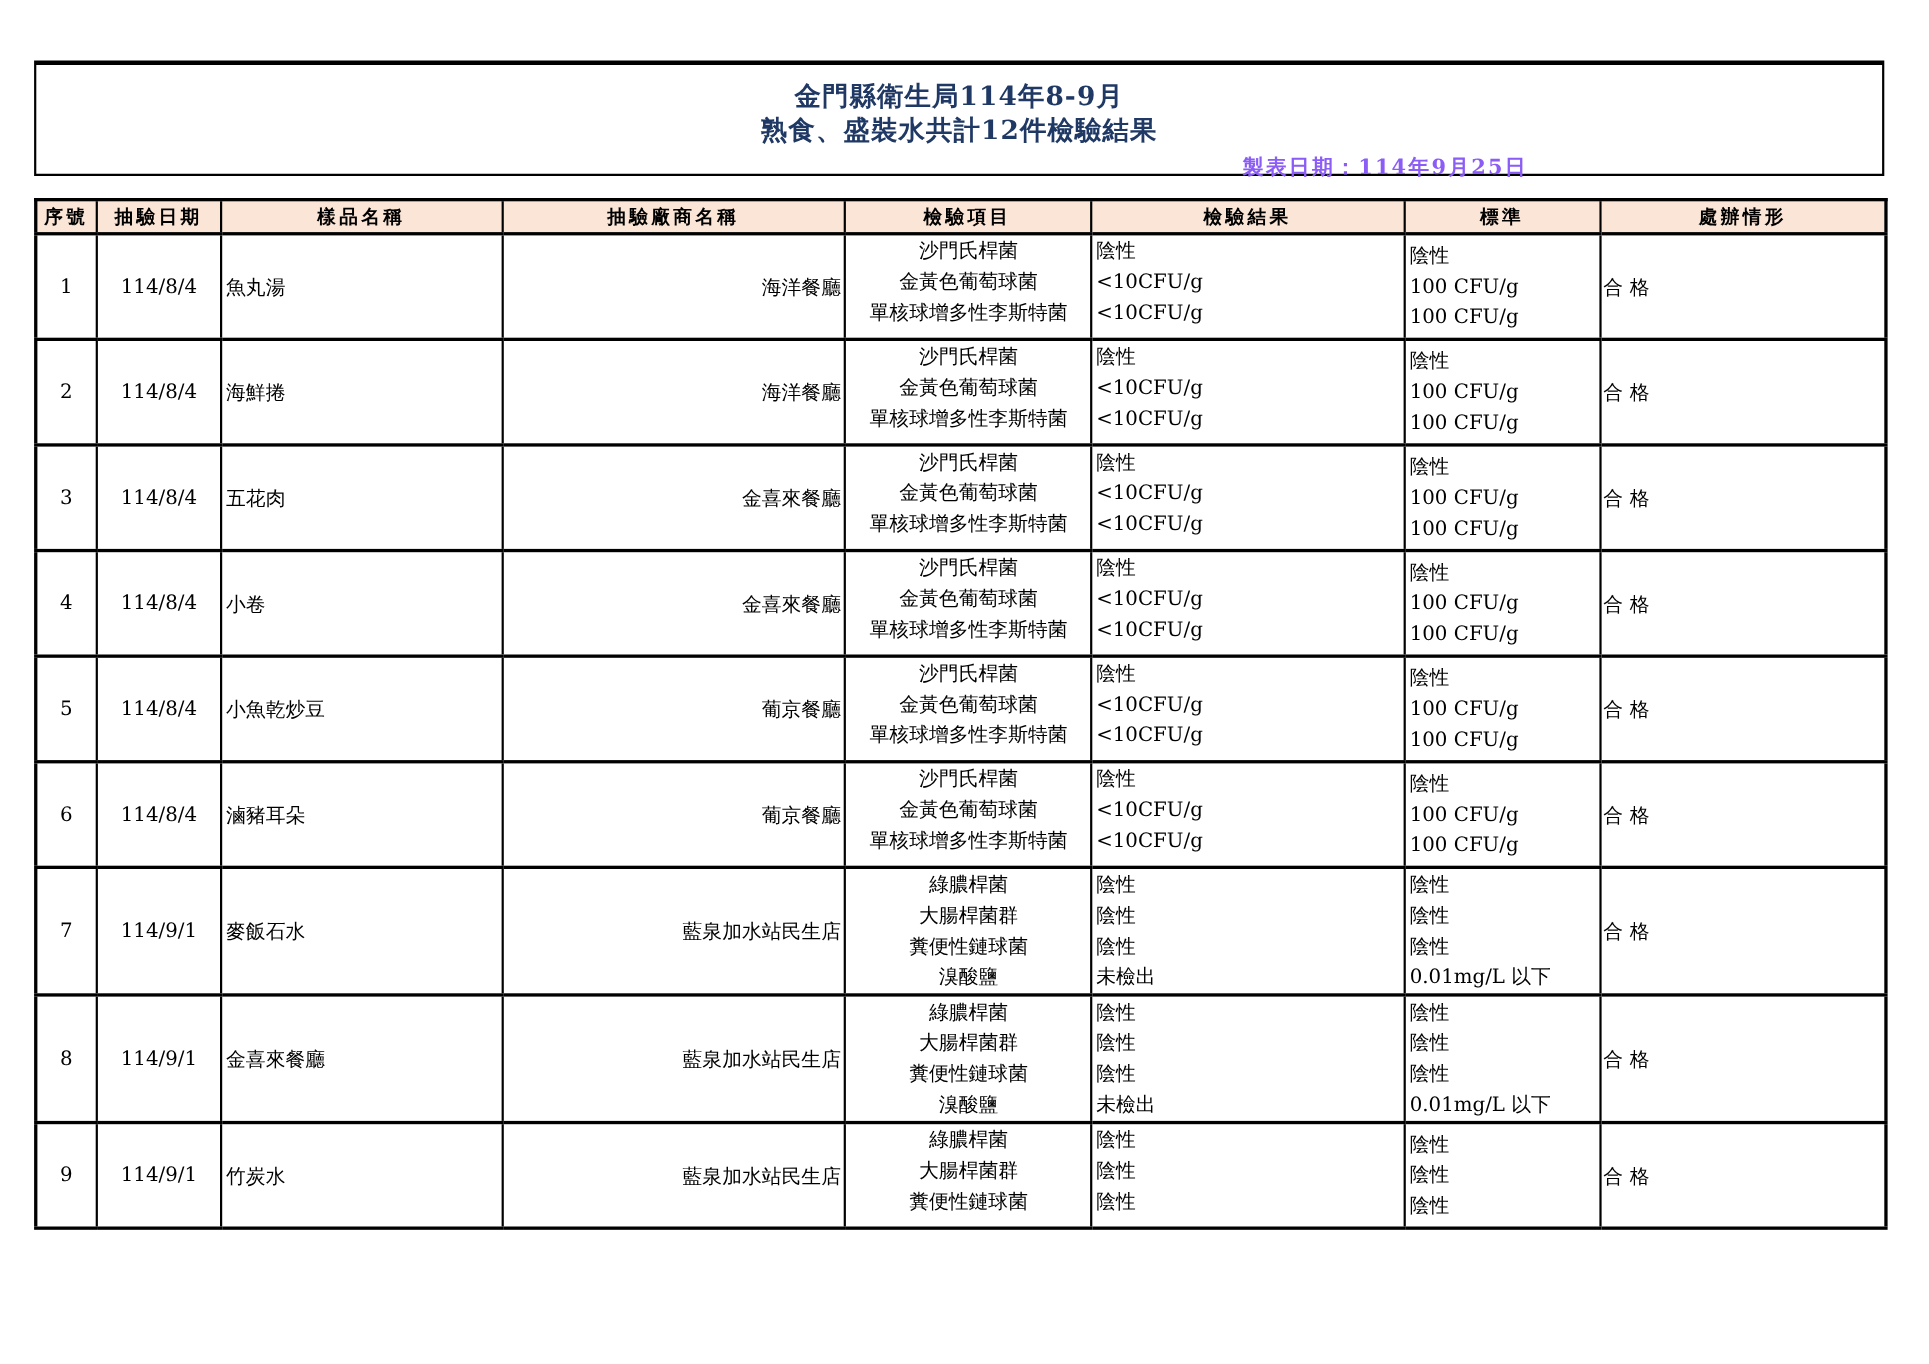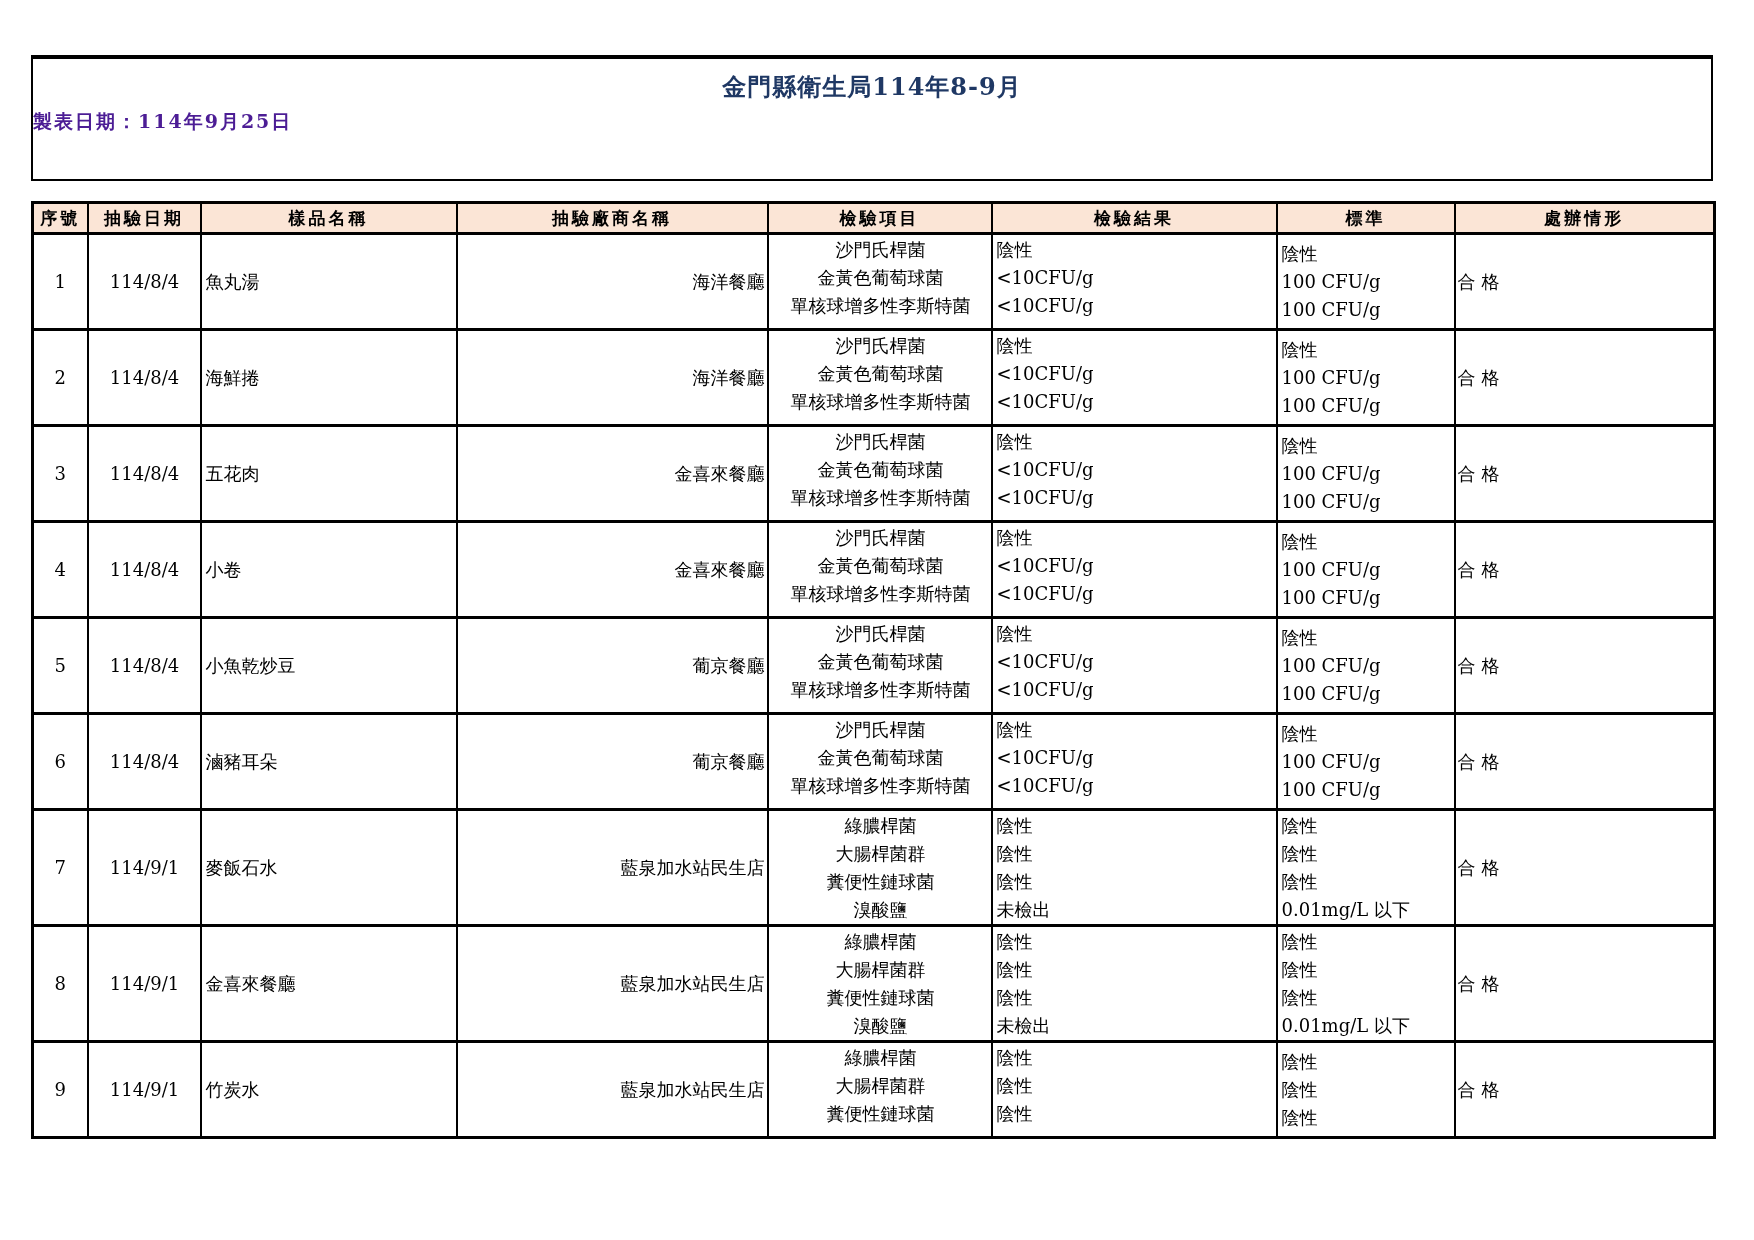--- a/index.html
+++ b/index.html
@@ -4,31 +4,31 @@
 <style>
   html,body{margin:0;padding:0;background:#ffffff;}
   body{
     width:1754px;height:1240px;overflow:hidden;position:relative;
     font-family:"DejaVu Serif","Liberation Serif",serif;
     color:#000;
   }
   .sheet{position:absolute;left:31px;top:55px;width:1682px;}
   
   .title-box{
-    box-sizing:border-box;width:1682px;height:126px;
+    box-sizing:border-box;width:1682px;height:105px;
     border:2px solid #000;border-top-width:4px;
     padding-top:12px;
   }
   .title-line{
     text-align:center;font-weight:bold;font-size:24px;line-height:31px;
     color:#1F3864;letter-spacing:1px;
   }
   .made-date{
-    font-weight:bold;font-size:19px;line-height:26px;
-    color:#4c1d95;letter-spacing:2px;padding-right:322px;margin-top:6px;
+    text-align:right;font-weight:bold;font-size:19px;line-height:26px;
+    color:#8b5cf6;letter-spacing:2px;padding-right:322px;margin-top:6px;
   }
   
   table.results{
     border-collapse:collapse;table-layout:fixed;width:1682px;
     margin-top:20px;
     border:3px solid #000;
     font-size:18px;
   }
   th,td{border:2px solid #000;overflow:hidden;}
   th{
@@ -49,20 +49,21 @@
   .c-disp{text-align:left;vertical-align:middle;letter-spacing:6px;}
   .c-items div,.c-results div,.c-standards div{line-height:28px;white-space:nowrap;}
 </style>
 </head>
 <body>
 
 <div class="sheet">
 
   <div class="title-box">
     <div class="title-line">金門縣衛生局114年8-9月</div>
+    <div class="title-line">熟食、盛裝水共計12件檢驗結果</div>
     <div class="made-date">製表日期：114年9月25日</div>
   </div>
 
   <table class="results">
     <colgroup>
       <col style="width:55px">
         <col style="width:113px">
         <col style="width:256px">
       <col style="width:311px">
         <col style="width:224px">

